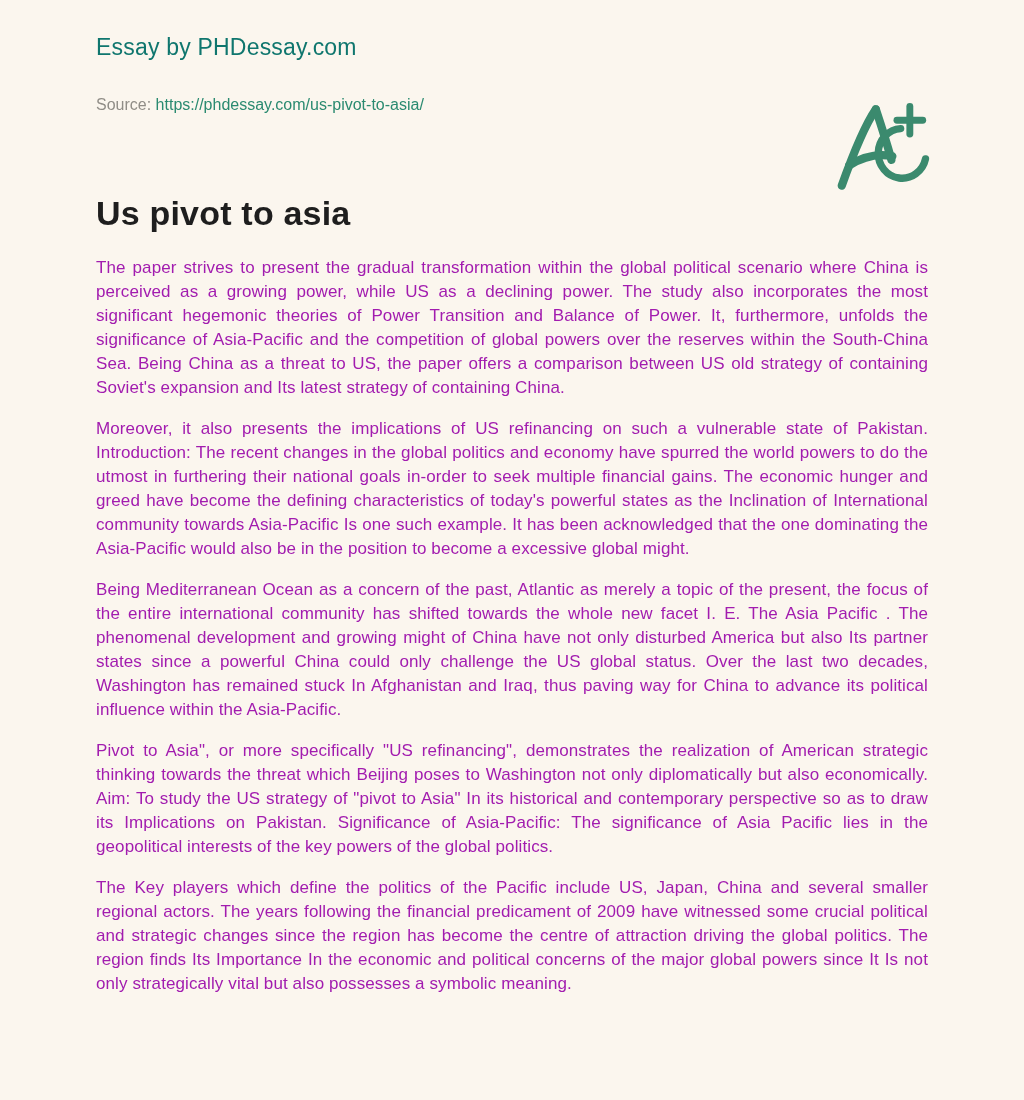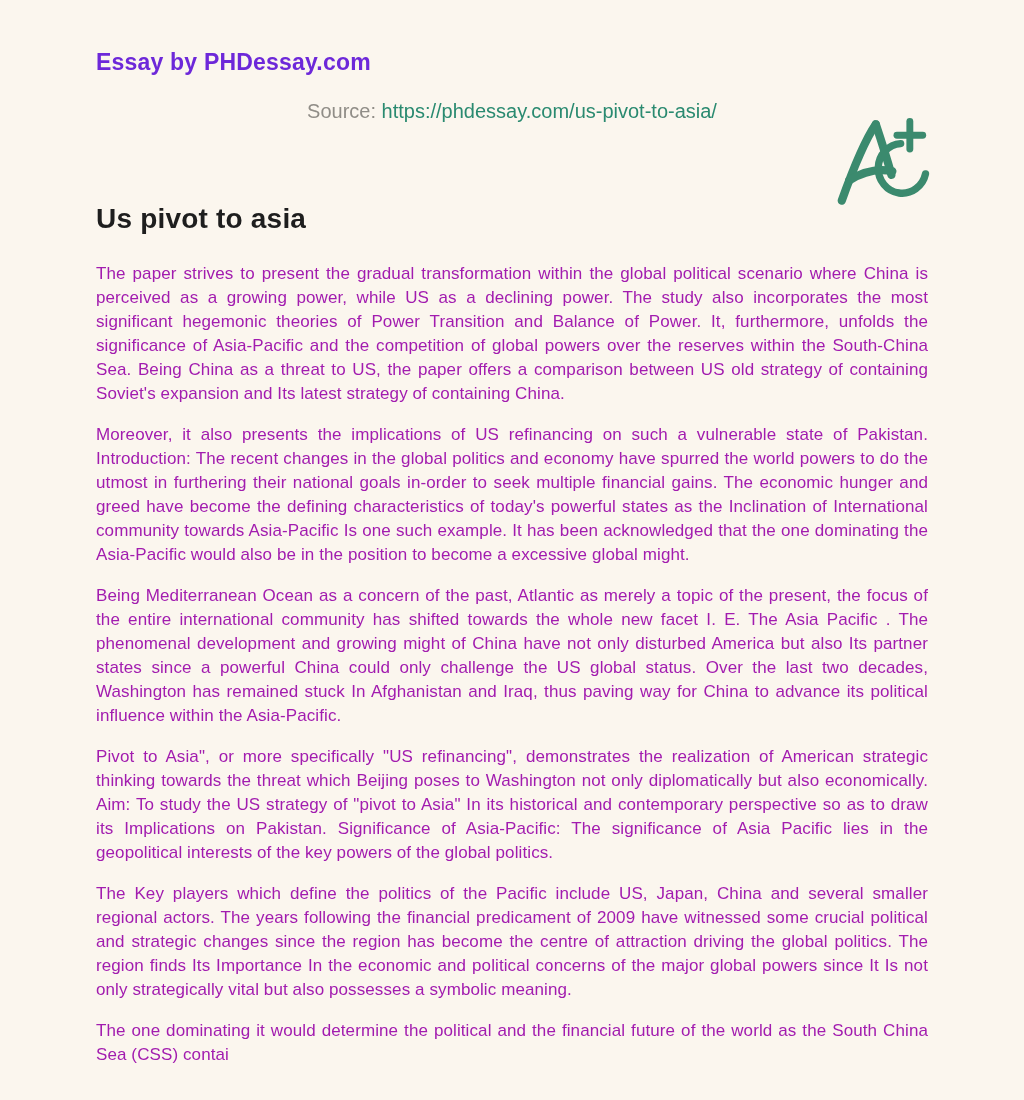--- a/index.html
+++ b/index.html
@@ -14,52 +14,51 @@
     font-family: "Liberation Sans", sans-serif;
   }
   .page {
     position: relative;
     width: 832px;
     margin: 0 auto;
     padding: 0 96px 0 96px;
     box-sizing: content-box;
   }
   .site-title {
-    margin: 48px 0 0 0;
+    margin: 33px 0 0 0;
     font-size: 23px;
     line-height: 28px;
-    font-weight: 700;
+    font-weight: 400;
     letter-spacing: 0.2px;
-    color: #6d28d9;
+    color: #0f766e;
   }
   .source-line {
-    margin-top: 25px;
-    font-size: 20px;
+    margin-top: 34px;
+    font-size: 16px;
     line-height: 20px;
     color: #908d87;
-    text-align: center;
   }
   .source-line a {
     color: #2a8a70;
     text-decoration: none;
   }
   .logo {
     position: absolute;
     top: 68px;
     right: 84px;
     width: 110px;
     height: 92px;
   }
   .logo svg {
     width: 100%;
     height: 100%;
   }
   .article-title {
     margin: 78px 0 0 0;
-    font-size: 28px;
+    font-size: 34px;
     line-height: 40px;
     font-weight: 700;
     letter-spacing: 0.2px;
     color: #1e1e1e;
   }
   .article-body p {
     margin: 17px 0 0 0;
     font-size: 17px;
     line-height: 24px;
     color: #a21caf;
@@ -102,16 +101,15 @@
   </div>
 
   <h2 class="article-title">Us pivot to asia</h2>
 
   <div class="article-body">
     <p class="first">The paper strives to present the gradual transformation within the global political scenario where China is perceived as a growing power, while US as a declining power. The study also incorporates the most significant hegemonic theories of Power Transition and Balance of Power. It, furthermore, unfolds the significance of Asia-Pacific and the competition of global powers over the reserves within the South-China Sea. Being China as a threat to US, the paper offers a comparison between US old strategy of containing Soviet's expansion and Its latest strategy of containing China.</p>
     <p>Moreover, it also presents the implications of US refinancing on such a vulnerable state of Pakistan. Introduction: The recent changes in the global politics and economy have spurred the world powers to do the utmost in furthering their national goals in-order to seek multiple financial gains. The economic hunger and greed have become the defining characteristics of today's powerful states as the Inclination of International community towards Asia-Pacific Is one such example. It has been acknowledged that the one dominating the Asia-Pacific would also be in the position to become a excessive global might.</p>
     <p>Being Mediterranean Ocean as a concern of the past, Atlantic as merely a topic of the present, the focus of the entire international community has shifted towards the whole new facet I. E. The Asia Pacific . The phenomenal development and growing might of China have not only disturbed America but also Its partner states since a powerful China could only challenge the US global status. Over the last two decades, Washington has remained stuck In Afghanistan and Iraq, thus paving way for China to advance its political influence within the Asia-Pacific.</p>
     <p>Pivot to Asia", or more specifically "US refinancing", demonstrates the realization of American strategic thinking towards the threat which Beijing poses to Washington not only diplomatically but also economically. Aim: To study the US strategy of "pivot to Asia" In its historical and contemporary perspective so as to draw its Implications on Pakistan. Significance of Asia-Pacific: The significance of Asia Pacific lies in the geopolitical interests of the key powers of the global politics.</p>
     <p>The Key players which define the politics of the Pacific include US, Japan, China and several smaller regional actors. The years following the financial predicament of 2009 have witnessed some crucial political and strategic changes since the region has become the centre of attraction driving the global politics. The region finds Its Importance In the economic and political concerns of the major global powers since It Is not only strategically vital but also possesses a symbolic meaning.</p>
-    <p>The one dominating it would determine the political and the financial future of the world as the South China Sea (CSS) contai</p>
   </div>
 
 </div>
 
 </body></html>

